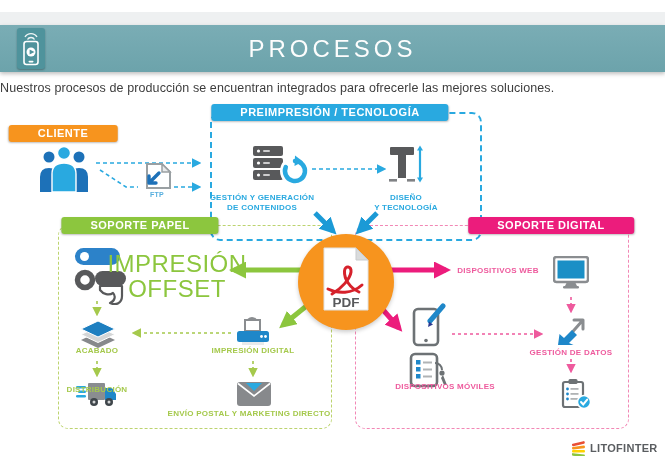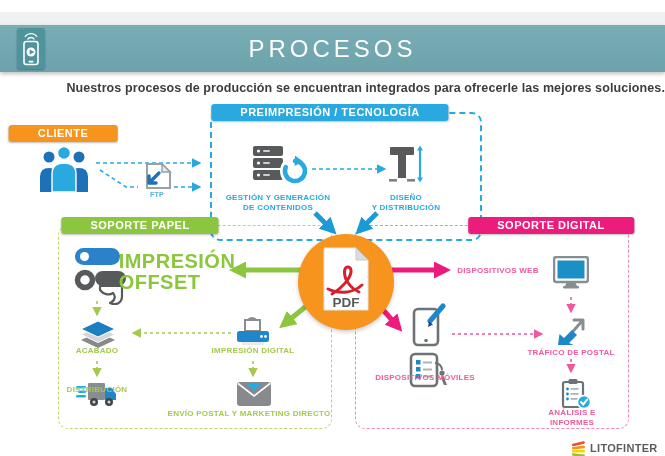--- a/index.html
+++ b/index.html
@@ -7,22 +7,22 @@
   .page{position:relative;width:665px;height:456px;background:#ffffff;overflow:hidden;margin-top:12px;}
 
   
   .top-strip{position:absolute;left:0;top:0;width:665px;height:13px;background:#eef0f1;border-bottom:1px solid #e2e5e6;}
   .header-bar{position:absolute;left:0;top:13px;width:665px;height:47px;
     background:linear-gradient(#7aadb5,#6ca3ab);box-shadow:0 2px 4px rgba(0,0,0,.25);}
   .header-icon{position:absolute;left:17px;top:3px;width:28px;height:41px;background:#4f939c;border-radius:3px;box-shadow:0 1px 2px rgba(0,0,0,.3);}
   .page-title{position:absolute;left:0;top:10px;width:100%;text-align:center;color:#fdfdfd;
     font-size:24px;font-weight:normal;letter-spacing:4px;}
 
-  .intro{position:absolute;left:0;top:69px;width:100%;text-align:right;color:var(--text,#3d3d3d);
-    font-size:12.5px;font-weight:bold;letter-spacing:.1px;}
+  .intro{position:absolute;left:0;top:69px;width:100%;text-align:left;color:var(--text,#3d3d3d);
+    font-size:12.5px;font-weight:normal;letter-spacing:.1px;}
 
   
   .zone{position:absolute;border-radius:10px;background:transparent;z-index:1;}
   .zone.blue{border:2px dashed var(--blue,#29a9e0);}
   .zone.green{border:1.5px dashed #bcd36e;}
   .zone.pink{border:1.5px dashed #f287b5;}
 
   
   .tag{position:absolute;transform:translateX(-50%);color:#fff;font-weight:bold;font-size:11px;
     letter-spacing:.5px;padding:2px 29px 3px;border-radius:3px;white-space:nowrap;z-index:7;
@@ -34,21 +34,21 @@
 
   
   .nlabel{position:absolute;transform:translateX(-50%);font-size:8px;font-weight:bold;
     letter-spacing:.25px;text-align:center;white-space:pre-line;line-height:1.3;z-index:5;}
   .nlabel.blue{color:var(--blue,#29a9e0);}
   .nlabel.green{color:var(--green_light,#a5c94c);}
   .nlabel.pink{color:var(--pink_light,#ee5a9d);}
   .nlabel.lightblue{color:#56aede;font-size:7px;}
 
   .offset-text{position:absolute;transform:translateX(-50%);color:var(--green,#8cc63e);
-    font-size:20px;font-weight:bold;line-height:1.05;white-space:pre-line;
+    font-size:24px;font-weight:normal;line-height:1.05;text-align:center;white-space:pre-line;
     letter-spacing:.5px;z-index:5;}
 
   .icon{position:absolute;z-index:5;}
   .arrows{position:absolute;left:0;top:0;z-index:4;pointer-events:none;}
 
   
   .hub{position:absolute;left:298px;top:222px;width:96px;height:96px;border-radius:50%;
     background:var(--orange,#f7941e);z-index:6;box-shadow:0 2px 4px rgba(0,0,0,.2);}
 
   
@@ -178,24 +178,24 @@
       <rect x="2" y="2" width="24" height="8" rx="1" fill="#58595b"></rect>
       <rect x="10" y="2" width="8" height="31" fill="#58595b"></rect>
       <rect x="1" y="34" width="8" height="2.6" fill="#808285"></rect>
       <rect x="19" y="34" width="8" height="2.6" fill="#808285"></rect>
       <line x1="32" y1="5" x2="32" y2="33" stroke="#29a9e0" stroke-width="2.2"></line>
       <path d="M32,0.5 L29,5.5 L35,5.5 z" fill="#29a9e0"></path>
       <path d="M32,37.5 L29,32.5 L35,32.5 z" fill="#29a9e0"></path>
     </svg>
   </div>
 
-  <div class="nlabel blue" style="left:278px;top:181px;">GESTIÓN Y GENERACIÓN
+  <div class="nlabel blue" style="left:262px;top:181px;">GESTIÓN Y GENERACIÓN
 DE CONTENIDOS</div>
   <div class="nlabel blue" style="left:406px;top:181px;">DISEÑO
-Y DISTRIBUCIÓN</div>
+Y TECNOLOGÍA</div>
 
   <div class="hub">
     <svg width="96" height="96" viewBox="0 0 96 96">
       <path d="M26,14 h32 l12,12 v50 h-44 z" fill="#fff" stroke="#e0e2e3" stroke-width="1"></path>
       <path d="M58,14 v12 h12 z" fill="#d9dbdc" stroke="#c9cbcd" stroke-width="1"></path>
       <path d="M34,60 C44,54 52,45 53,38 C53.5,32 47,31 46.5,37 C46,45 52,54 61,58" stroke="#d6212b" stroke-width="3" fill="none" stroke-linecap="round"></path>
       <path d="M30,55 C40,60 54,60 64,51" stroke="#d6212b" stroke-width="3" fill="none" stroke-linecap="round"></path>
       <text x="48" y="73" text-anchor="middle" font-size="13.5" font-weight="bold" fill="#58595b">PDF</text>
     </svg>
   </div>
@@ -283,45 +283,44 @@
       <rect x="7" y="15" width="4.5" height="4.5" fill="#1e87c9"></rect>
       <rect x="7" y="22" width="4.5" height="4.5" fill="#1e87c9"></rect>
       <rect x="14" y="9.5" width="9" height="2" fill="#b0b3b5"></rect>
       <rect x="14" y="16.5" width="9" height="2" fill="#b0b3b5"></rect>
       <rect x="14" y="23.5" width="9" height="2" fill="#b0b3b5"></rect>
       <path d="M26,11 a7,7 0 0 1 7,7" stroke="#6d7275" stroke-width="2" fill="none"></path>
       <circle cx="33" cy="21" r="2.6" fill="#6d7275"></circle>
       <path d="M34,23 L38,33 L35,33 L32,26 z" fill="#6d7275"></path>
     </svg>
   </div>
-  <div class="nlabel pink" style="left:425px;top:361px;">DISPOSITIVOS MÓVILES</div>
+  <div class="nlabel pink" style="left:425px;top:370px;padding-left:40px;">DISPOSITIVOS MÓVILES</div>
 
   <div class="icon" style="left:556px;top:303px;">
     <svg width="34" height="32" viewBox="0 0 34 32">
       <path d="M12,22 L27,5 M27,5 h-9 M27,5 v9" stroke="#8a8d90" stroke-width="3" fill="none" stroke-linecap="round" stroke-linejoin="round"></path>
       <polygon points="2,30 3.5,19 8,23 16,15 21,20 13,28 17.5,30" fill="#1e87c9"></polygon>
     </svg>
   </div>
-  <div class="nlabel pink" style="left:571px;top:336px;">TRÁFICO DE POSTAL</div>
+  <div class="nlabel pink" style="left:571px;top:336px;">GESTIÓN DE DATOS</div>
 
   <div class="icon" style="left:560px;top:366px;">
     <svg width="32" height="32" viewBox="0 0 32 32">
       <rect x="3" y="4" width="20" height="25" rx="2" fill="#fff" stroke="#6d7275" stroke-width="2.2"></rect>
       <rect x="8.5" y="1" width="9" height="5" rx="1.5" fill="#6d7275"></rect>
       <circle cx="7.5" cy="11" r="1.4" fill="#1e87c9"></circle>
         <rect x="10.5" y="10" width="8" height="1.8" fill="#b0b3b5"></rect>
       <circle cx="7.5" cy="16" r="1.4" fill="#1e87c9"></circle>
         <rect x="10.5" y="15" width="8" height="1.8" fill="#b0b3b5"></rect>
       <circle cx="7.5" cy="21" r="1.4" fill="#1e87c9"></circle>
         <rect x="10.5" y="20" width="8" height="1.8" fill="#b0b3b5"></rect>
       <circle cx="24" cy="24" r="6.5" fill="#29a9e0" stroke="#fff" stroke-width="1.5"></circle>
       <path d="M21,24 l2.2,2.4 l4,-4.8" stroke="#fff" stroke-width="2" fill="none" stroke-linecap="round"></path>
     </svg>
   </div>
-  <div class="nlabel pink" style="left:572px;top:396px;">ANÁLISIS E INFORMES</div>
 
   <div class="brand">
     <svg width="16" height="20" viewBox="0 0 16 20">
       <g>
         <rect x="1" y="3" width="13" height="2.6" rx="1" fill="#e94f35" transform="rotate(-14 1 4)"></rect>
         <rect x="1" y="6" width="13" height="2.6" rx="1" fill="#f7941e" transform="rotate(-7 1 7)"></rect>
         <rect x="1" y="9" width="13" height="2.6" rx="1" fill="#ffd200"></rect>
         <rect x="1" y="12" width="13" height="2.6" rx="1" fill="#8cc63e" transform="rotate(7 1 13)"></rect>
         <rect x="1" y="15" width="13" height="2.6" rx="1" fill="#27aae1" transform="rotate(14 1 16)"></rect>
       </g>

